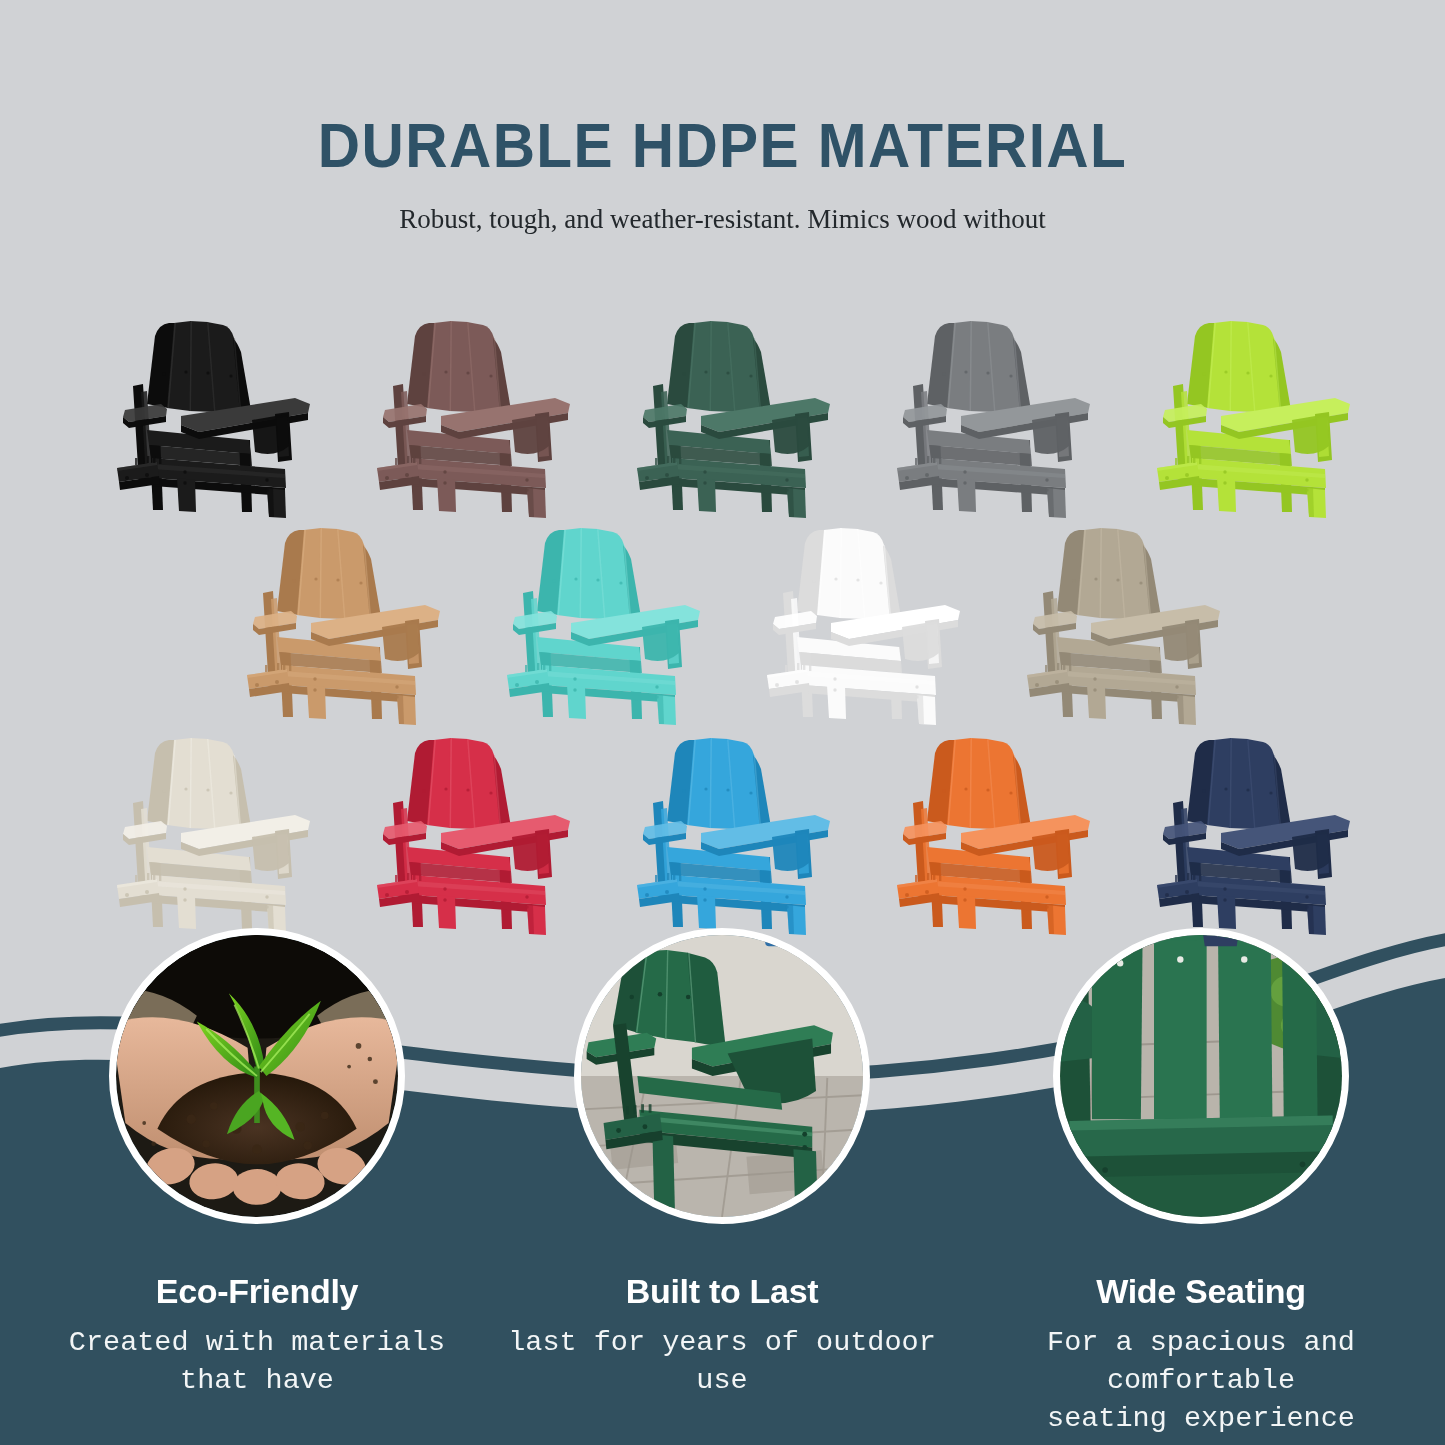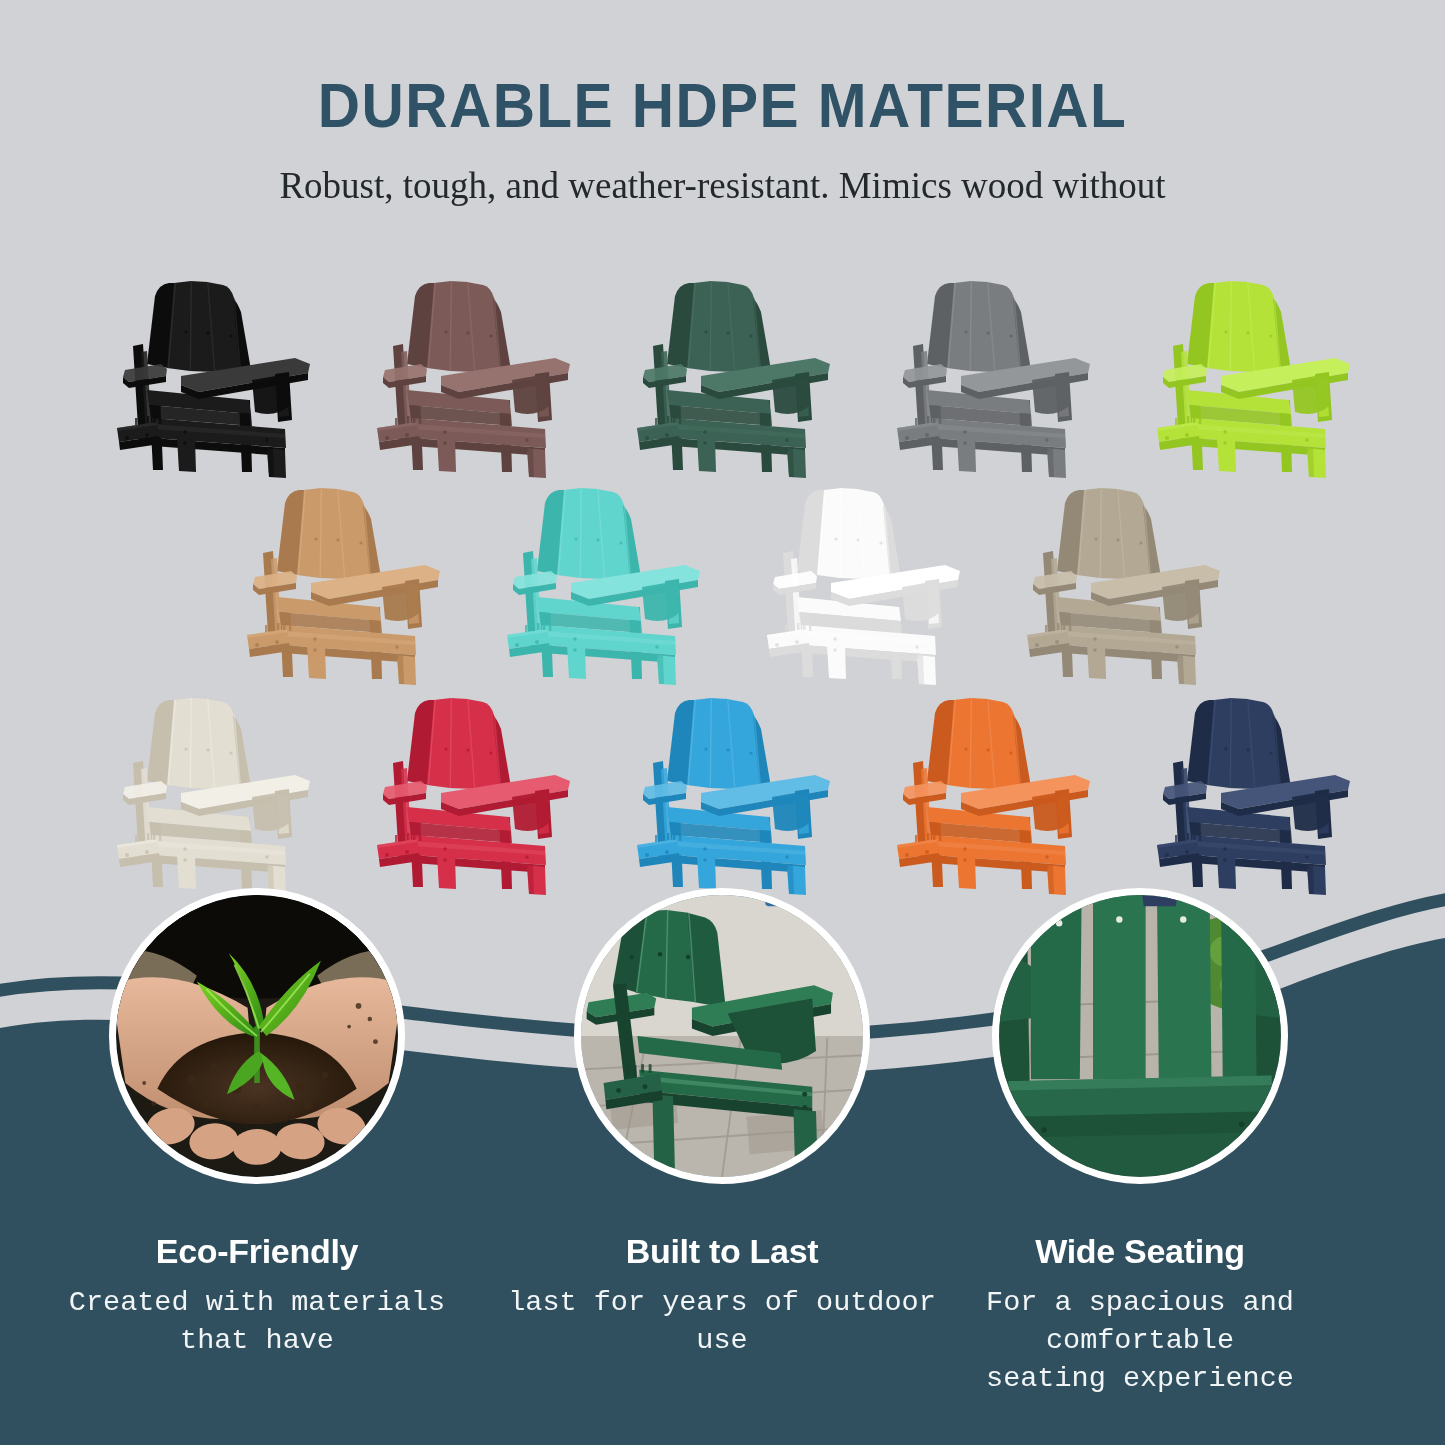--- a/index.html
+++ b/index.html
@@ -13,20 +13,21 @@
     font-family: "Liberation Sans", sans-serif;
     background: #d0d2d5;
     position: relative;
   }
 
   #poster {
     position: absolute;
     inset: 0;
     background: #d0d2d5;
     overflow: hidden;
+    margin-top: 40px;
   }
 
   
   .header-block {
     position: absolute;
     top: 72px;
     left: 0;
     width: 1445px;
     text-align: center;
   }
@@ -35,21 +36,21 @@
     font-weight: bold;
     font-size: 63px;
     letter-spacing: 1.5px;
     color: #2f5267;
     line-height: 1.05;
     transform: scaleX(0.93);
     margin: 0;
   }
   .subtitle {
     font-family: "Liberation Serif", serif;
-    font-size: 37px;
+    font-size: 27px;
     color: #23282c;
     line-height: 1.42;
     margin: 22px auto 0 auto;
     width: 1000px;
   }
 
   
   .chair-grid {
     position: absolute;
     top: 272px;
@@ -91,21 +92,21 @@
     width: 1342px;
     height: 1445px;
   }
   .feature {
     position: absolute;
     width: 470px;
     text-align: center;
   }
   .feature.f0 { left: 22px;  top: 888px; }
   .feature.f1 { left: 487px; top: 888px; }
-  .feature.f2 { left: 905px; top: 888px; }
+  .feature.f2 { left: 966px; top: 888px; }
 
   .circle-photo {
     width: 296px;
     height: 296px;
     margin: 0 auto;
     border-radius: 50%;
     border: 7px solid #ffffff;
     box-sizing: border-box;
     overflow: hidden;
     position: relative;

